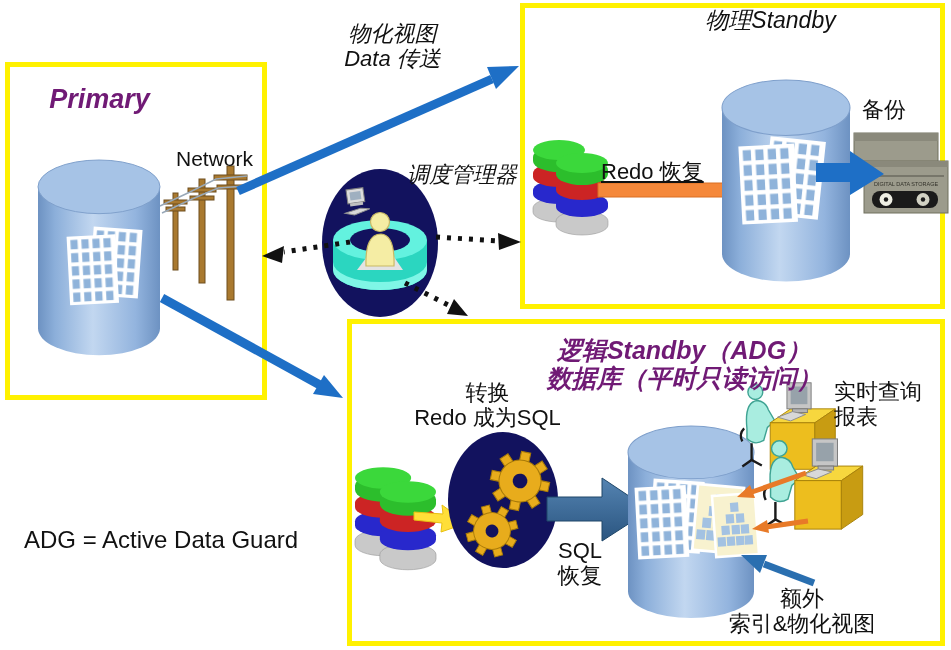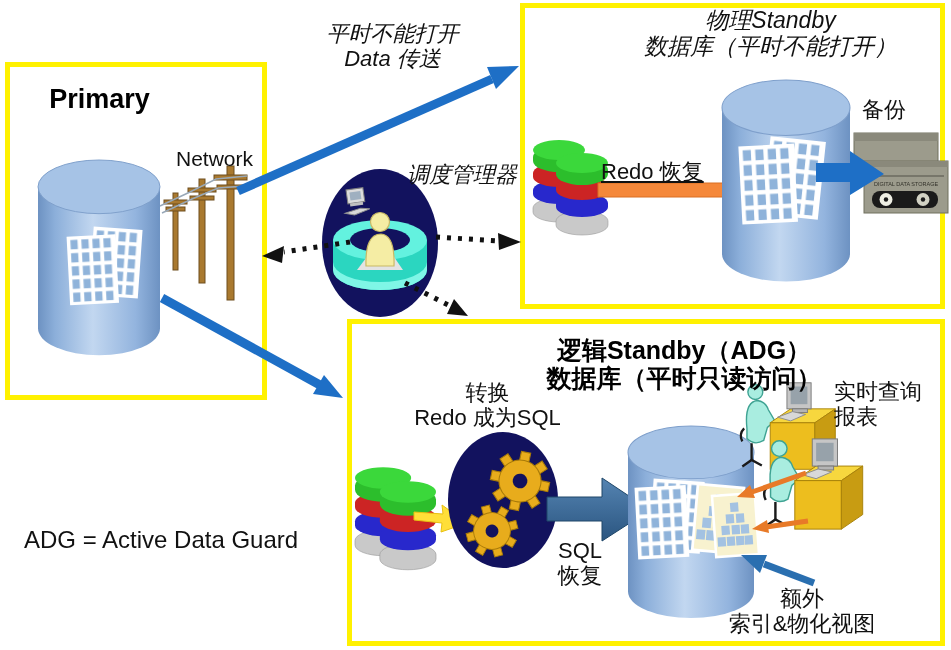--- a/index.html
+++ b/index.html
@@ -3,21 +3,21 @@
 <meta charset="utf-8">
 <style>
   html,body{margin:0;padding:0;background:#ffffff;}
   #canvas{position:relative;width:951px;height:650px;background:#ffffff;overflow:hidden;
           font-family:"Liberation Sans", sans-serif;}
   .ybox{position:absolute;border:5px solid #FFF100;background:#ffffff;z-index:1;}
   .lbl{position:absolute;z-index:10;color:#111;white-space:nowrap;}
   .lbl .ln{line-height:1.12;}
   .center{text-align:center;}
   .italic{font-style:italic;}
-  .red{color:#000000;font-weight:bold;}
+  .red{color:#701a75;font-weight:bold;font-style:italic;}
   svg.gfx{position:absolute;left:0;top:0;z-index:5;}
 </style>
 </head>
 <body>
 
 <div id="canvas">
 
   <div class="ybox" style="left:5px;top:62px;width:252px;height:328px;"></div>
   <div class="ybox" style="left:520px;top:3px;width:415px;height:296px;"></div>
   <div class="ybox" style="left:347px;top:319px;width:588px;height:317px;"></div>
@@ -235,27 +235,26 @@
     </g>
   </svg>
 
   <div class="lbl red center" style="left:22px;top:84px;width:155px;font-size:27px;">
     <div class="ln">Primary</div>
   </div>
 
   <div class="lbl" style="left:176px;top:147px;font-size:21px;">Network</div>
 
   <div class="lbl italic center" style="left:310px;top:22px;width:165px;font-size:22px;">
-    <div class="ln">平时不能打开</div>
+    <div class="ln">物化视图</div>
     <div class="ln">Data 传送</div>
   </div>
 
   <div class="lbl italic center" style="left:598px;top:8px;width:345px;font-size:23px;">
     <div class="ln">物理Standby</div>
-    <div class="ln">数据库（平时不能打开）</div>
   </div>
 
   <div class="lbl italic" style="left:407px;top:160px;font-size:22px;">调度管理器</div>
 
   <div class="lbl" style="left:601px;top:157px;font-size:22px;text-decoration:underline;">Redo 恢复</div>
 
   <div class="lbl" style="left:862px;top:95px;font-size:22px;">备份</div>
 
   <div class="lbl red center" style="left:498px;top:336px;width:372px;font-size:25px;">
     <div class="ln">逻辑Standby（ADG）</div>

